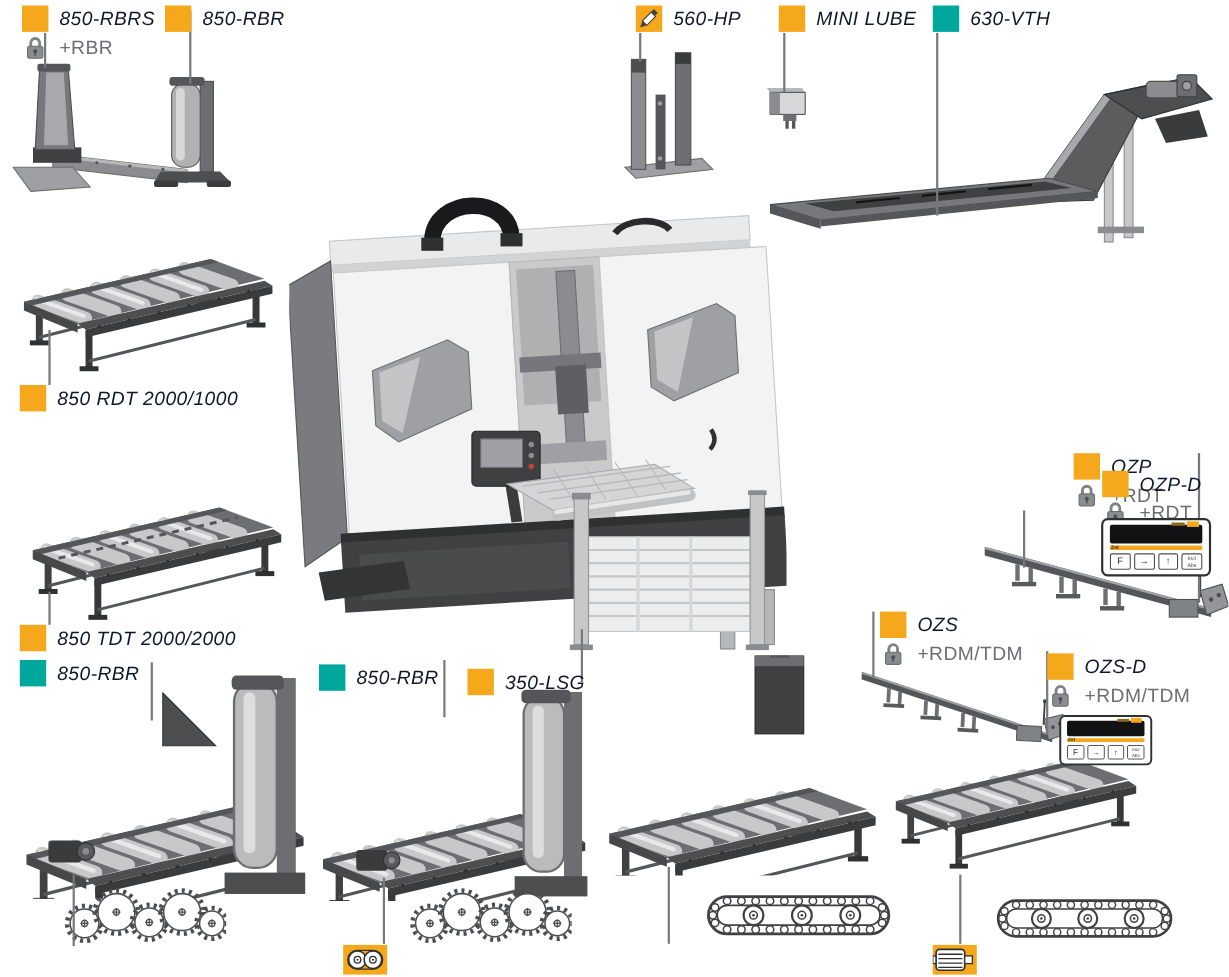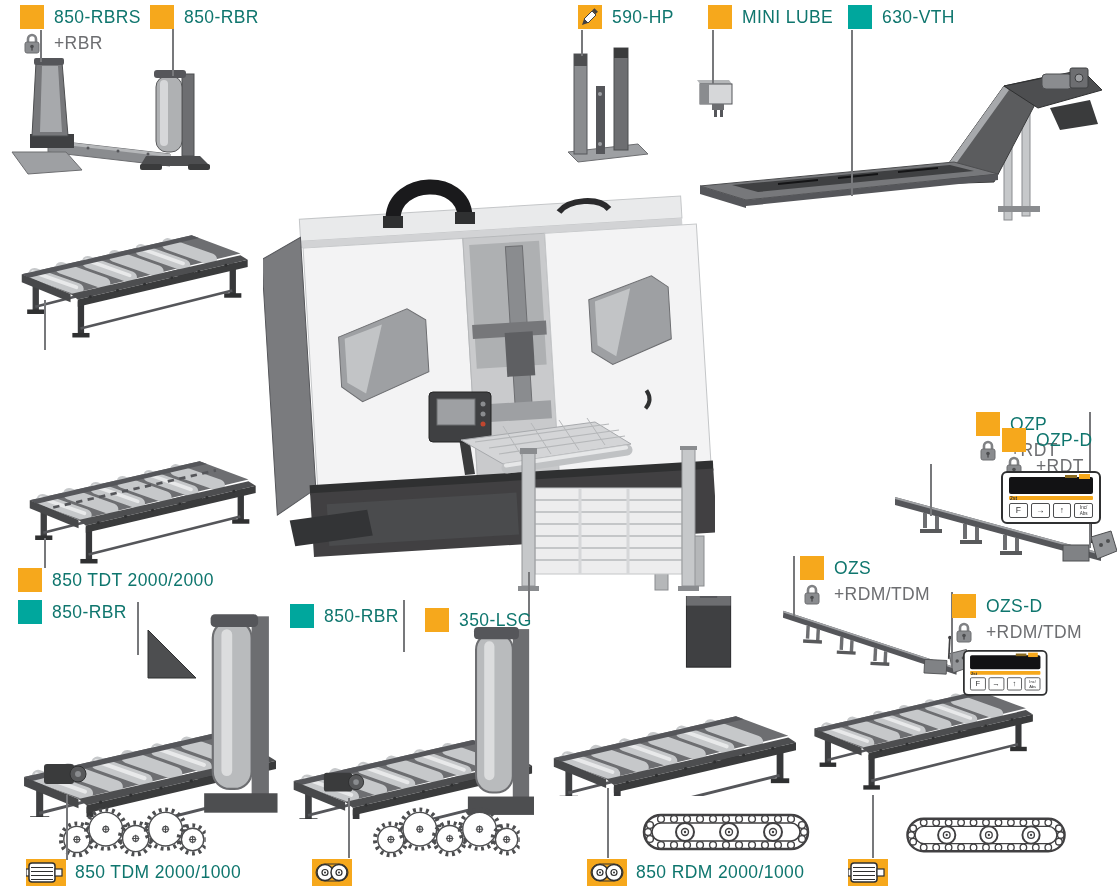--- a/index.html
+++ b/index.html
@@ -4,21 +4,21 @@
 <style>
   html,body{margin:0;padding:0;background:#fff;}
   #canvas{position:relative;width:1117px;height:888px;background:#fff;overflow:hidden;
           font-family:"Liberation Sans",sans-serif;color:#4B4B4D;}
   .art{position:absolute;}
   .leader{position:absolute;width:1.5px;background:#77787B;}
   
   .label{position:absolute;display:flex;gap:10px;align-items:flex-start;}
   .sq{width:24px;height:24px;background:#F6A81C;flex:0 0 auto;position:relative;}
   .sq.teal{background:#00A79D;}
-  .code{font-size:17.5px;letter-spacing:.4px;line-height:24px;white-space:nowrap;color:#0f766e;}
+  .code{font-size:17.5px;letter-spacing:.4px;line-height:24px;white-space:nowrap;color:#0f172a;font-style:italic;}
   .label2{position:absolute;display:grid;grid-template-columns:24px auto;column-gap:10px;row-gap:3px;}
   .label2 .lockcell{display:flex;justify-content:center;align-items:center;}
   .addon{font-size:17.5px;letter-spacing:.4px;line-height:22px;color:#6D6E71;white-space:nowrap;}
   .isq{width:40px;height:27px;background:#F6A81C;flex:0 0 auto;display:flex;align-items:center;justify-content:center;}
   .blabel{position:absolute;display:flex;gap:9px;align-items:center;}
   .blabel .code{line-height:27px;}
   
   .display{position:absolute;background:#fff;border:2px solid #2F3031;border-radius:6px;
            padding:4px 6px 4px 6px;box-sizing:border-box;display:flex;flex-direction:column;gap:2px;}
   .screen{background:#121214;border-radius:2px;height:19px;position:relative;}
@@ -396,33 +396,37 @@
 </div>
 
 <div class="label" style="left:578px;top:5px">
   <span class="sq">
     <svg width="24" height="24" viewBox="0 0 24 24" style="position:absolute;left:0;top:0">
       <polygon points="6,14 14,6 18,10 10,18" fill="#fff" stroke="#414042" stroke-width="1"></polygon>
       <polygon points="4,20 6,14 10,18" fill="#414042"></polygon>
       <rect x="14.6" y="4.4" width="5" height="3.4" transform="rotate(45 17 6)" fill="#414042"></rect>
     </svg>
   </span>
-  <span class="code">590-HP</span>
+  <span class="code">560-HP</span>
 </div>
 
 <div class="label" style="left:708px;top:5px">
   <span class="sq"></span>
   <span class="code">MINI LUBE</span>
 </div>
 
 <div class="label" style="left:848px;top:5px">
   <span class="sq teal"></span>
   <span class="code">630-VTH</span>
 </div>
 
+<div class="label" style="left:18px;top:350px">
+  <span class="sq"></span>
+  <span class="code">850 RDT 2000/1000</span>
+</div>
 
 <div class="label" style="left:18px;top:568px">
   <span class="sq"></span>
   <span class="code">850 TDT 2000/2000</span>
 </div>
 
 <div class="label" style="left:18px;top:600px">
   <span class="sq teal"></span>
   <span class="code">850-RBR</span>
 </div>
@@ -474,60 +478,35 @@
   <span class="sq"></span>
   <span class="code">OZS-D</span>
   <span class="lockcell">
         <svg width="16" height="21" viewBox="0 0 16 21">
           <use href="#lock"></use>
         </svg>
       </span>
   <span class="addon">+RDM/TDM</span>
 </div>
 
-<div class="blabel" style="left:26px;top:859px">
-  <span class="isq">
-    <svg width="40" height="27" viewBox="0 0 40 27">
-      <rect x="0" y="10" width="4" height="7" fill="#fff" stroke="#2F3031" stroke-width="1.2"></rect>
-      <rect x="3" y="4" width="26" height="19" rx="3" fill="#fff" stroke="#2F3031" stroke-width="1.5"></rect>
-      <path d="M5,8.5h22 M5,12.5h22 M5,16.5h22 M5,20.5h22" stroke="#2F3031" stroke-width="1.2"></path>
-      <rect x="29" y="10" width="7" height="7" fill="#fff" stroke="#2F3031" stroke-width="1.2"></rect>
-    </svg>
-  </span>
-  <span class="code">850 TDM 2000/1000</span>
-</div>
 
 <div class="blabel" style="left:312px;top:859px">
   <span class="isq">
     <svg width="40" height="27" viewBox="0 0 40 27">
       <rect x="4" y="5" width="32" height="17" rx="8.5" fill="none" stroke="#2F3031" stroke-width="1"></rect>
       <circle cx="13" cy="13.5" r="8" fill="#fff" stroke="#2F3031" stroke-width="1.5"></circle>
       <circle cx="27" cy="13.5" r="8" fill="#fff" stroke="#2F3031" stroke-width="1.5"></circle>
       <circle cx="13" cy="13.5" r="3" fill="none" stroke="#2F3031" stroke-width="1.2"></circle>
       <circle cx="27" cy="13.5" r="3" fill="none" stroke="#2F3031" stroke-width="1.2"></circle>
       <circle cx="13" cy="13.5" r="1" fill="#2F3031"></circle>
           <circle cx="27" cy="13.5" r="1" fill="#2F3031"></circle>
     </svg>
   </span>
 </div>
 
-<div class="blabel" style="left:587px;top:859px">
-  <span class="isq">
-    <svg width="40" height="27" viewBox="0 0 40 27">
-      <rect x="4" y="5" width="32" height="17" rx="8.5" fill="none" stroke="#2F3031" stroke-width="1"></rect>
-      <circle cx="13" cy="13.5" r="8" fill="#fff" stroke="#2F3031" stroke-width="1.5"></circle>
-      <circle cx="27" cy="13.5" r="8" fill="#fff" stroke="#2F3031" stroke-width="1.5"></circle>
-      <circle cx="13" cy="13.5" r="3" fill="none" stroke="#2F3031" stroke-width="1.2"></circle>
-      <circle cx="27" cy="13.5" r="3" fill="none" stroke="#2F3031" stroke-width="1.2"></circle>
-      <circle cx="13" cy="13.5" r="1" fill="#2F3031"></circle>
-          <circle cx="27" cy="13.5" r="1" fill="#2F3031"></circle>
-    </svg>
-  </span>
-  <span class="code">850 RDM 2000/1000</span>
-</div>
 
 <div class="blabel" style="left:848px;top:859px">
   <span class="isq">
     <svg width="40" height="27" viewBox="0 0 40 27">
       <rect x="0" y="10" width="4" height="7" fill="#fff" stroke="#2F3031" stroke-width="1.2"></rect>
       <rect x="3" y="4" width="26" height="19" rx="3" fill="#fff" stroke="#2F3031" stroke-width="1.5"></rect>
       <path d="M5,8.5h22 M5,12.5h22 M5,16.5h22 M5,20.5h22" stroke="#2F3031" stroke-width="1.2"></path>
       <rect x="29" y="10" width="7" height="7" fill="#fff" stroke="#2F3031" stroke-width="1.2"></rect>
     </svg>
   </span>

